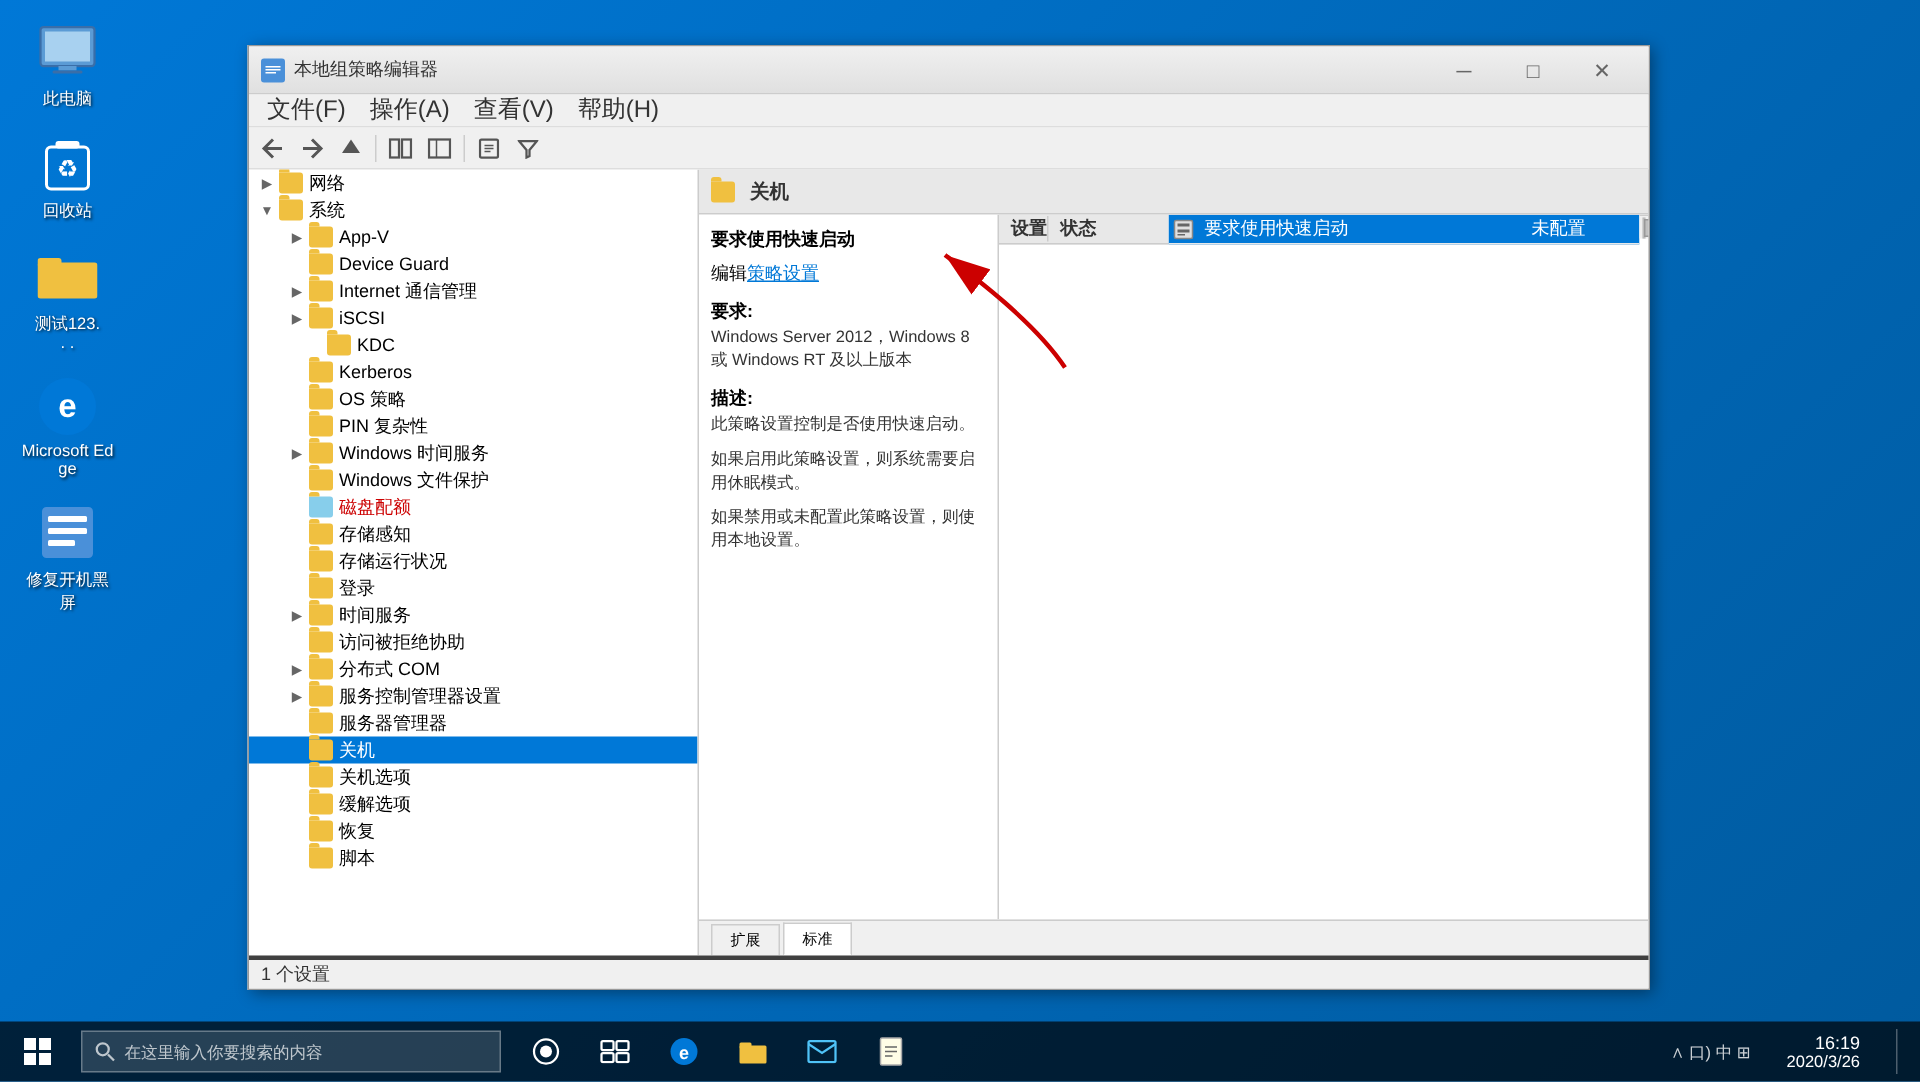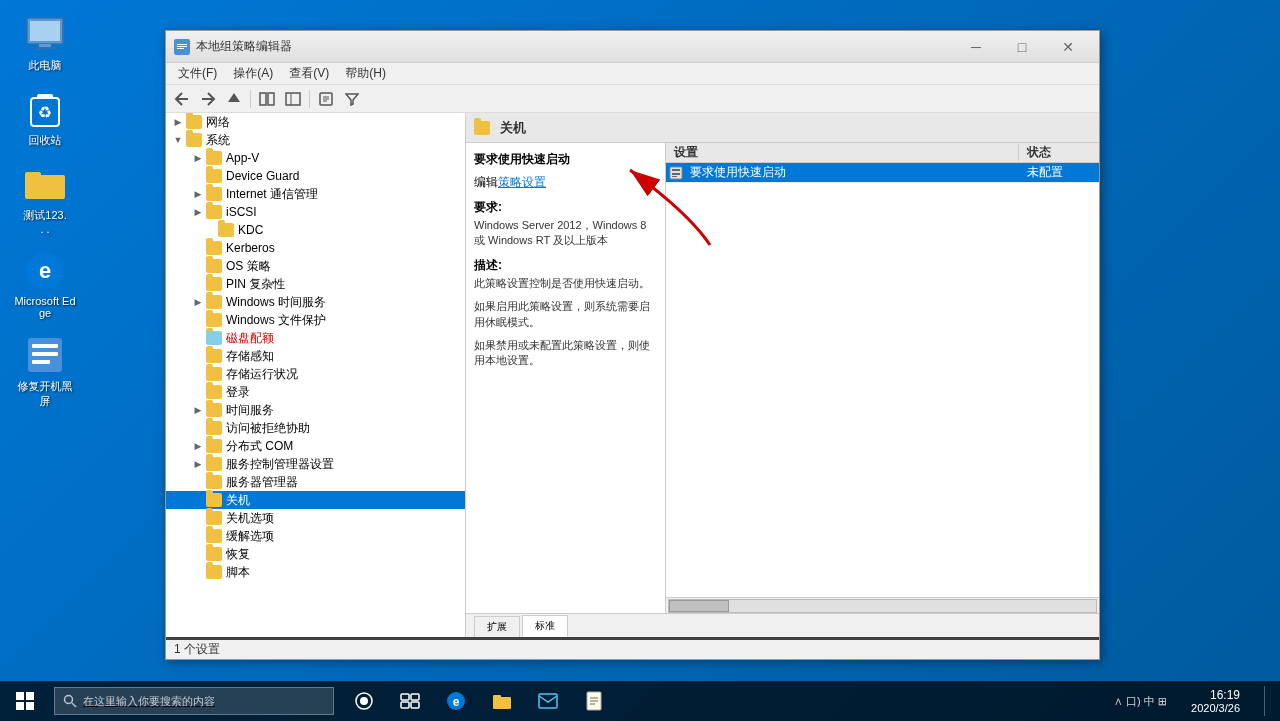--- a/index.html
+++ b/index.html
@@ -12,40 +12,40 @@
     .desktop-icons { position: absolute; top: 10px; left: 10px; display: flex; flex-direction: column; gap: 8px; }
     .desktop-icon { display: flex; flex-direction: column; align-items: center; width: 70px; cursor: pointer; padding: 4px; }
     .desktop-icon .icon-img { width: 40px; height: 40px; display: flex; align-items: center; justify-content: center; margin-bottom: 4px; }
     .desktop-icon .icon-label { color: white; font-size: 11px; text-align: center; text-shadow: 1px 1px 2px rgba(0,0,0,0.8); word-break: break-all; }
 
     
     .taskbar { position: absolute; bottom: 0; left: 0; right: 0; height: 40px; background: rgba(0,0,0,0.7); display: flex; align-items: center; z-index: 100; }
     .taskbar-start { width: 50px; height: 40px; background: transparent; display: flex; align-items: center; justify-content: center; cursor: pointer; }
     .start-btn { width: 18px; height: 18px; display: grid; grid-template-columns: 1fr 1fr; gap: 2px; }
     .start-btn div { background: white; }
-    .taskbar-search { flex: 0 0 280px; margin: 0 4px; background: rgba(255,255,255,0.15); border: 1px solid rgba(255,255,255,0.3); height: 28px; display: flex; align-items: center; padding: 0 8px; cursor: text; text-decoration: underline; }
+    .taskbar-search { flex: 0 0 280px; margin: 0 4px; background: rgba(255,255,255,0.15); border: 1px solid rgba(255,255,255,0.3); height: 28px; display: flex; align-items: center; padding: 0 8px; cursor: text; }
     .taskbar-search span { color: rgba(255,255,255,0.7); font-size: 11px; }
     .taskbar-icons { display: flex; align-items: center; gap: 2px; margin: 0 4px; }
     .taskbar-icon-btn { width: 44px; height: 40px; display: flex; align-items: center; justify-content: center; cursor: pointer; color: white; }
     .taskbar-right { margin-left: auto; display: flex; align-items: center; padding-right: 8px; color: white; font-size: 11px; gap: 24px; }
     .taskbar-time { text-align: right; }
     .taskbar-time .time { font-size: 12px; }
     .taskbar-time .date { font-size: 11px; }
 
     
     .window { position: absolute; top: 30px; left: 165px; width: 935px; height: 630px; background: white; border: 1px solid #999; box-shadow: 2px 2px 10px rgba(0,0,0,0.4); display: flex; flex-direction: column; }
     .window-titlebar { height: 32px; background: linear-gradient(to bottom, #f0f0f0, #e0e0e0); display: flex; align-items: center; border-bottom: 1px solid #ccc; padding: 0 8px; }
     .window-title-icon { width: 16px; height: 16px; margin-right: 6px; background: #4a90d9; border-radius: 2px; display: flex; align-items: center; justify-content: center; }
     .window-title-text { flex: 1; font-size: 12px; color: #333; }
     .window-controls { display: flex; gap: 0; }
     .win-ctrl { width: 46px; height: 32px; display: flex; align-items: center; justify-content: center; cursor: pointer; font-size: 14px; color: #666; }
 
     
     .menubar { height: 22px; background: #f0f0f0; display: flex; align-items: center; border-bottom: 1px solid #ddd; padding: 0 4px; }
-    .menu-item { padding: 2px 8px; cursor: pointer; font-size: 12px; color: #333; }
+    .menu-item { padding: 2px 8px; cursor: pointer; font-size: 16px; color: #333; }
 
     
     .toolbar { height: 28px; background: #f0f0f0; border-bottom: 1px solid #ddd; display: flex; align-items: center; padding: 0 4px; gap: 2px; }
     .toolbar-btn { width: 24px; height: 22px; display: flex; align-items: center; justify-content: center; cursor: pointer; border: 1px solid transparent; color: #555; font-size: 13px; }
     .toolbar-sep { width: 1px; height: 18px; background: #ccc; margin: 0 2px; }
 
     
     .content-area { flex: 1; display: flex; overflow: hidden; }
 
     
@@ -73,21 +73,21 @@
 
     
     .desc-pane { width: 200px; border-right: 1px solid #ccc; padding: 8px; overflow-y: auto; font-size: 12px; background: white; }
     .desc-pane .policy-name { font-weight: bold; font-size: 12px; margin-bottom: 6px; }
     .desc-link { color: #0078d7; cursor: pointer; text-decoration: underline; font-size: 12px; }
     .desc-section { margin-top: 8px; }
     .desc-label { font-weight: bold; margin-bottom: 2px; }
     .desc-text { font-size: 11px; line-height: 1.4; color: #333; }
 
     
-    .policy-table-area { flex: 1; display: flex; flex-direction: column; overflow: hidden; }
+    .policy-table-area { flex: 1; display: flex; overflow: hidden; }
     .policy-table-header { display: flex; background: #e8e8e8; border-bottom: 1px solid #ccc; height: 20px; align-items: center; }
     .col-setting { flex: 1; padding-left: 8px; font-size: 12px; font-weight: bold; color: #333; border-right: 1px solid #ccc; }
     .col-status { width: 80px; padding-left: 8px; font-size: 12px; font-weight: bold; color: #333; }
     .policy-table-rows { flex: 1; overflow-y: auto; }
     .policy-row { display: flex; align-items: center; height: 20px; border-bottom: 1px solid #e8e8e8; cursor: pointer; }
     .policy-row.selected { background: #0078d7; }
     .policy-row-icon { width: 20px; height: 20px; display: flex; align-items: center; justify-content: center; flex-shrink: 0; }
     .policy-name-cell { flex: 1; padding-left: 4px; font-size: 12px; overflow: hidden; text-overflow: ellipsis; white-space: nowrap; }
     .policy-row.selected .policy-name-cell { color: white; }
     .policy-status-cell { width: 80px; padding-left: 8px; font-size: 12px; white-space: nowrap; }

